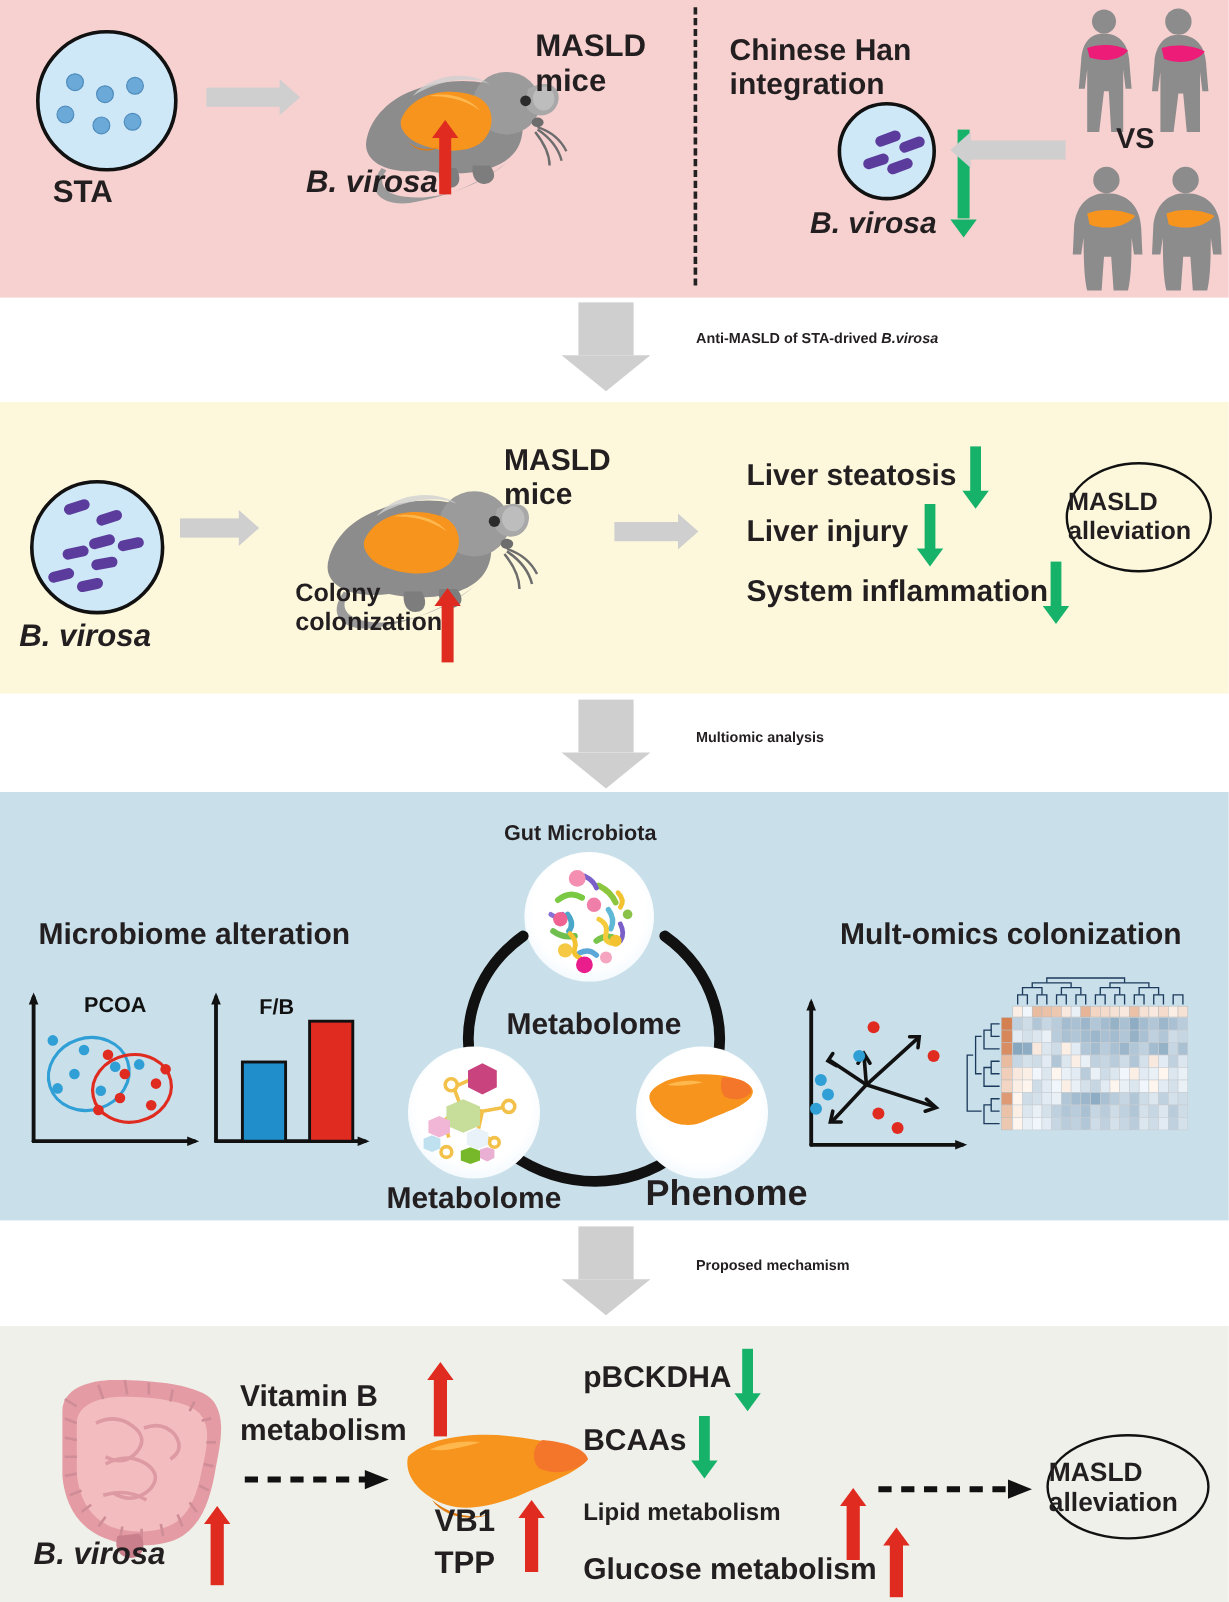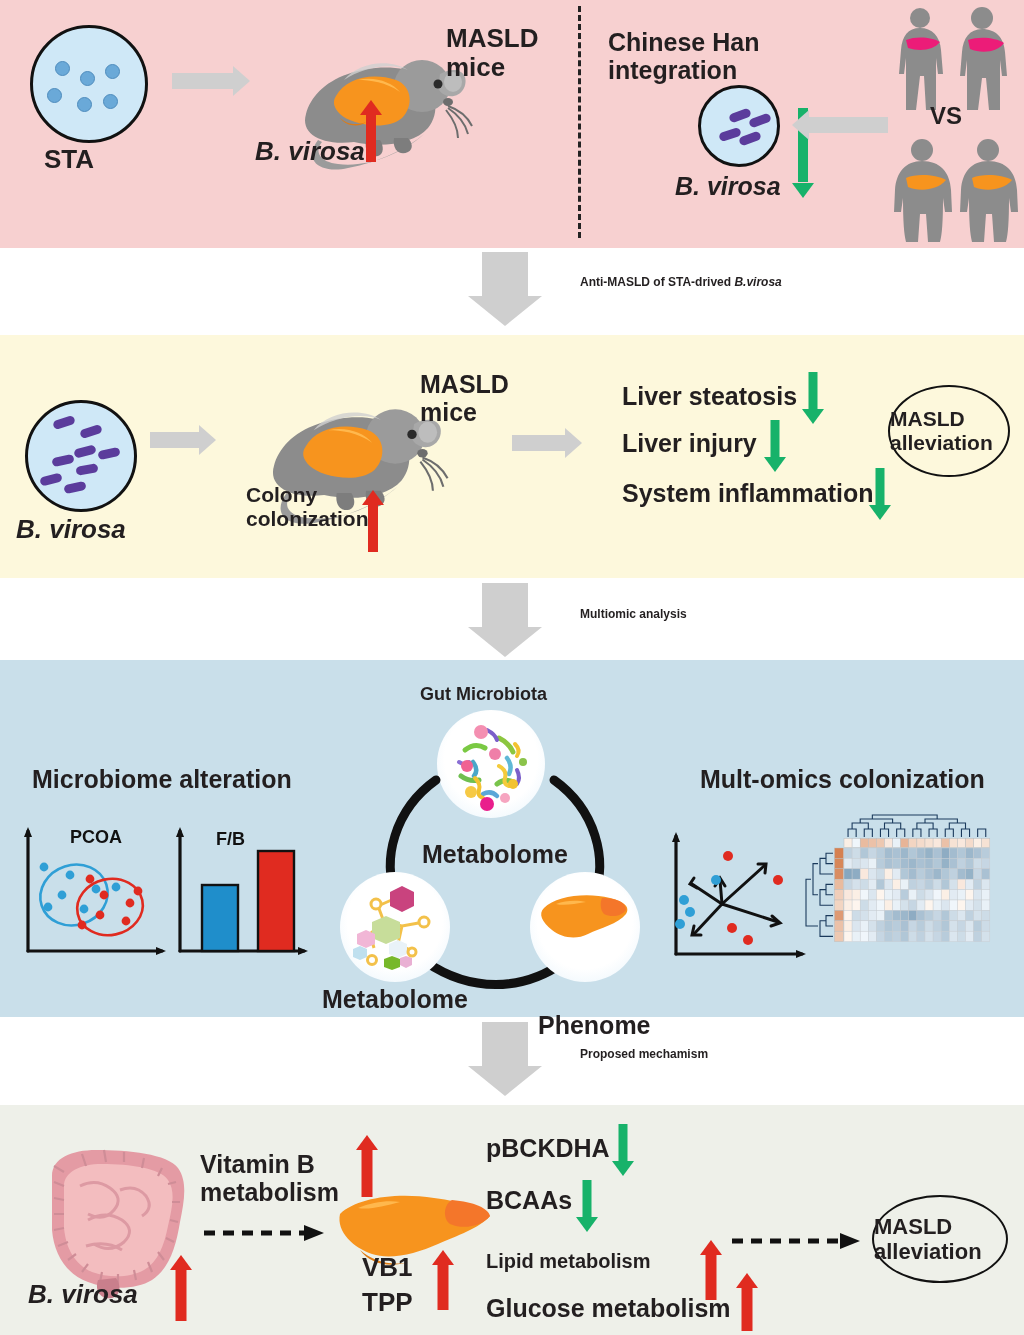--- a/index.html
+++ b/index.html
@@ -306,21 +306,21 @@
 <div class="lbl" style="left:322px;top:985px;font-size:25px;">Metabolome</div>
 
 <div class="circleimg" style="left:530px;top:872px;width:110px;height:110px;">
   <svg width="110" height="110" viewBox="0 0 110 110">
     <path d="M14 36 C26 24 56 20 80 26 C96 30 100 36 96 42 C88 52 70 56 58 62
              C46 68 32 66 22 58 C12 50 8 42 14 36 Z" fill="#f7941e"></path>
     <path d="M72 26 C86 26 96 30 96 38 C92 44 82 46 74 42 C70 38 70 30 72 26 Z" fill="#f4762a"></path>
     <path d="M26 32 C36 28 48 28 56 30 C44 32 34 34 26 32 Z" fill="#ffb84d"></path>
   </svg>
 </div>
-<div class="lbl" style="left:538px;top:1011px;font-size:25px;">Phenome</div>
+<div class="lbl" style="left:538px;top:978px;font-size:30px;">Phenome</div>
 
 <div class="lbl" style="left:32px;top:765px;font-size:25px;">Microbiome alteration</div>
 
 <svg style="position:absolute;left:12px;top:815px;" width="168" height="152" viewBox="0 0 168 152">
   <g stroke="#111" stroke-width="3.2" fill="none" stroke-linecap="round">
     <path d="M16 136 L16 16"></path>
       <path d="M12 22 L16 12 L20 22" fill="#111" stroke="none"></path>
     <path d="M16 136 L150 136"></path>
       <path d="M144 132 L154 136 L144 140" fill="#111" stroke="none"></path>
   </g>

